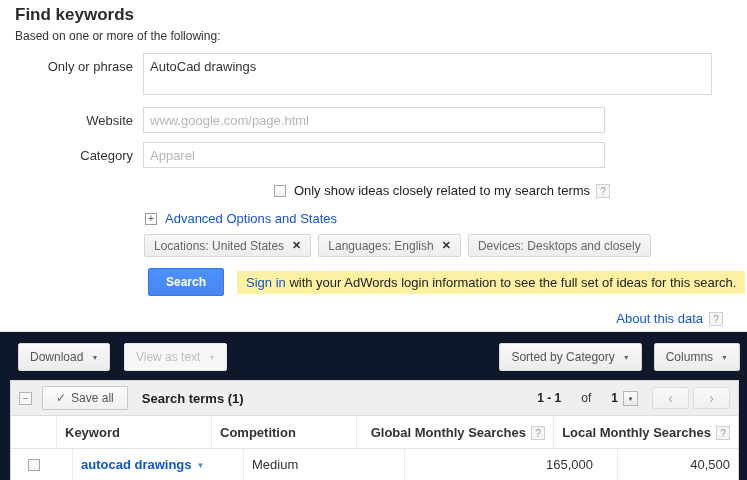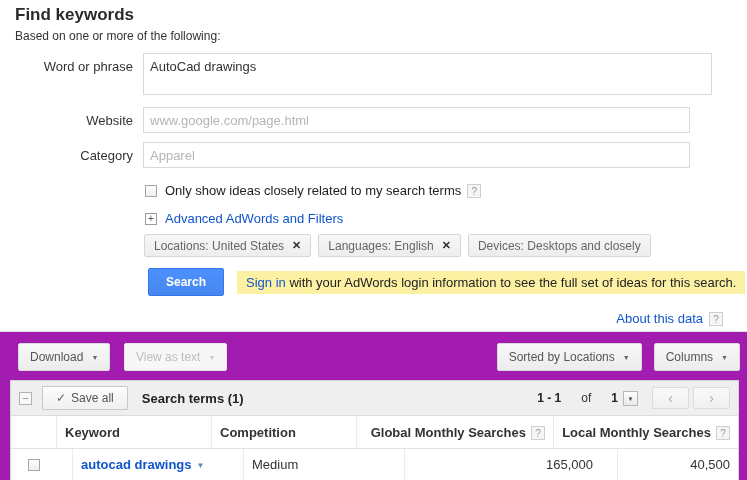--- a/index.html
+++ b/index.html
@@ -20,27 +20,27 @@
 
   .form-grid { margin-top: 10px; }
   .frow { display: flex; align-items: flex-start; margin-bottom: 9px; }
   .flabel { width: 133px; text-align: right; padding: 6px 0 0 0; font-size: 13px; color: #333; flex: none; }
   .fctrl { margin-left: 10px; }
   textarea.word-input {
     width: 569px; height: 42px; border: 1px solid #d9d9d9; resize: none;
     font: 13px "Liberation Sans", sans-serif; color: #333; padding: 5px 6px; outline: none;
   }
   input.text-input {
-    width: 547px; height: 26px; border: 1px solid #d9d9d9;
+    width: 462px; height: 26px; border: 1px solid #d9d9d9;
     font: 13px "Liberation Sans", sans-serif; color: #333; padding: 0 6px; outline: none;
   }
   input.text-input::placeholder { color: #b5b5b5; opacity: 1; }
   textarea::selection, input::selection { background: #b3d4fc; }
 
-  .checkbox-row { margin: 15px 8px 0 145px; display: flex; align-items: center; font-size: 13px; color: #222; }
+  .checkbox-row { margin: 15px 8px 0 145px; display: flex; align-items: center; font-size: 13px; color: #222; justify-content: center; }
   .cb { width: 12px; height: 12px; border: 1px solid #a6a6a6; background: linear-gradient(#fdfdfd,#f0f0f0); margin-right: 8px; flex: none; cursor: pointer; }
   .help-box {
     display: inline-block; width: 14px; height: 14px; line-height: 13px; text-align: center;
     border: 1px solid #cfcfcf; background: #f5f5f5; color: #9a9a9a; font-size: 10px; margin-left: 6px; flex: none;
   }
 
   .advanced-row { margin: 13px 0 0 145px; display: flex; align-items: center; }
   .expand-box {
     width: 12px; height: 12px; line-height: 10px; text-align: center;
     border: 1px solid #9a9a9a; background: #fff; color: #555; font-size: 10px; margin-right: 8px; cursor: pointer;
@@ -61,21 +61,21 @@
     font-family: "Liberation Sans", sans-serif;
   }
   .signin-notice { background: #fcf1a2; padding: 4px 9px; font-size: 13px; color: #222; margin-left: 13px; }
   .signin-notice a { color: #15c; text-decoration: none; margin-top: 32px; }
 
   .about-row { display: flex; justify-content: flex-end; align-items: center; margin-top: 15px; padding-right: 24px; }
 
   
   .bottom {
     position: absolute; left: 0; right: 0; top: 331px; bottom: 0;
-    background: #a21caf; border-top: 1px solid #e2e2e2;
+    background: #0f172a; border-top: 1px solid #e2e2e2;
   }
   .toolbar { display: flex; justify-content: space-between; align-items: center; padding: 11px 7px 7px 18px; }
   .toolbar-right { display: flex; gap: 12px; }
   .btn {
     background: linear-gradient(#f8f8f8,#ececec); border: 1px solid #d8d8d8; border-radius: 2px;
     color: #555; font-size: 12px; padding: 6px 11px; display: inline-flex; align-items: center; cursor: pointer;
     font-family: "Liberation Sans", sans-serif;
   }
   .btn .arr { font-size: 7px; color: #666; margin-left: 8px; }
   .btn.disabled { color: #bdbdbd; background: #f7f7f7; border-color: #e6e6e6; cursor: default; margin-left: 10px; }
@@ -127,21 +127,21 @@
 </style>
 </head>
 <body>
 
 <div class="top">
   <div class="page-title">Find keywords</div>
   <div class="page-subtitle">Based on one or more of the following:</div>
 
   <div class="form-grid">
     <div class="frow">
-      <div class="flabel">Word or phrase</div>
+      <div class="flabel">Only or phrase</div>
       <div class="fctrl">
         <textarea class="word-input" spellcheck="false" style="">AutoCad drawings</textarea>
       </div>
     </div>
     <div class="frow">
       <div class="flabel">Website</div>
       <div class="fctrl">
         <input class="text-input" type="text" placeholder="www.google.com/page.html" style="">
       </div>
     </div>
@@ -154,21 +154,21 @@
   </div>
 
   <div class="checkbox-row">
     <span class="cb"></span>
     <span>Only show ideas closely related to my search terms</span>
     <span class="help-box">?</span>
   </div>
 
   <div class="advanced-row">
     <span class="expand-box">+</span>
-    <a class="link">Advanced AdWords and Filters</a>
+    <a class="link">Advanced Options and States</a>
   </div>
 
   <div class="chips-row">
     <div class="chip">
       <span>Locations: United States</span>
       <span class="chip-x">✕</span>
     </div>
     <div class="chip">
       <span>Languages: English</span>
       <span class="chip-x">✕</span>
@@ -198,21 +198,21 @@
           <span>Download</span>
           <span class="arr">▼</span>
         </button>
       <button class="btn disabled">
           <span>View as text</span>
           <span class="arr">▼</span>
         </button>
     </div>
     <div class="toolbar-right">
       <button class="btn">
-          <span>Sorted by Locations</span>
+          <span>Sorted by Category</span>
           <span class="arr">▼</span>
         </button>
       <button class="btn">
           <span>Columns</span>
           <span class="arr">▼</span>
         </button>
     </div>
   </div>
 
   <div class="table">

